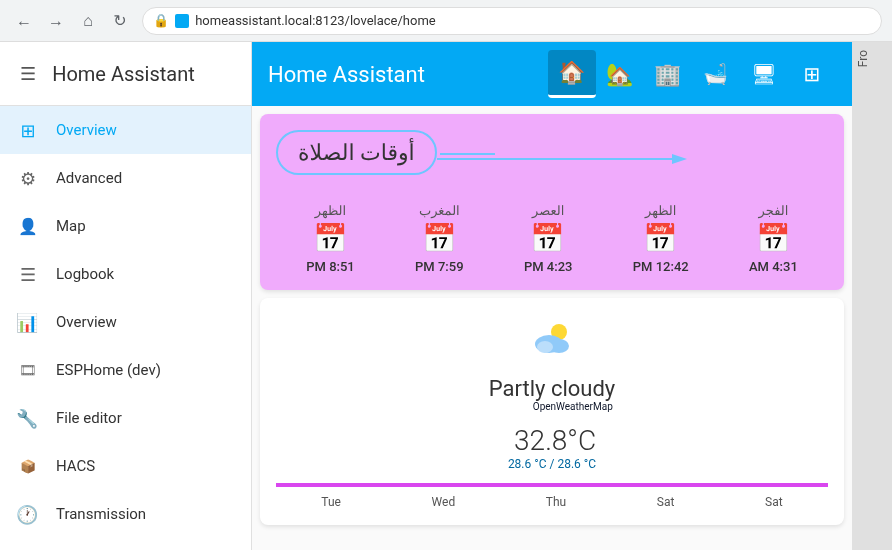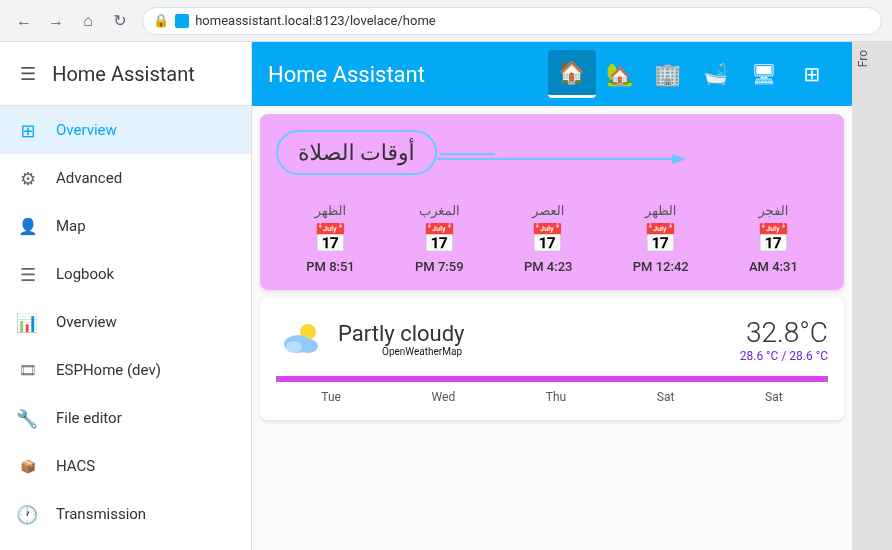--- a/index.html
+++ b/index.html
@@ -170,32 +170,33 @@
       background: #fff;
       border-radius: 8px;
       box-shadow: 0 2px 4px rgba(0,0,0,0.1);
       margin-bottom: 8px;
       padding: 16px;
     }
     .weather-main {
       display: flex;
       align-items: center;
       gap: 12px;
+      flex-direction: column;
     }
     .weather-info { flex: 1; }
     .weather-condition { font-size: 22px; font-weight: 400; color: #333; }
     .weather-source { font-size: 10px; color: #0f172a; margin-left: 44px; }
     .weather-temp { font-size: 28px; font-weight: 300; color: #333; }
-    .weather-sub { font-size: 12px; color: #6d28d9; }
+    .weather-sub { font-size: 12px; color: #0369a1; }
     .weather-days {
       display: flex;
       justify-content: space-around;
       margin-top: 12px;
       padding-top: 8px;
-      border-top: 6px solid #d946ef;
+      border-top: 4px solid #d946ef;
     }
     .weather-day { text-align: center; font-size: 12px; color: #555; }
 
     
     .right-panel {
       width: 40px;
       background: #e0e0e0;
       flex-shrink: 0;
     }
   </style>

